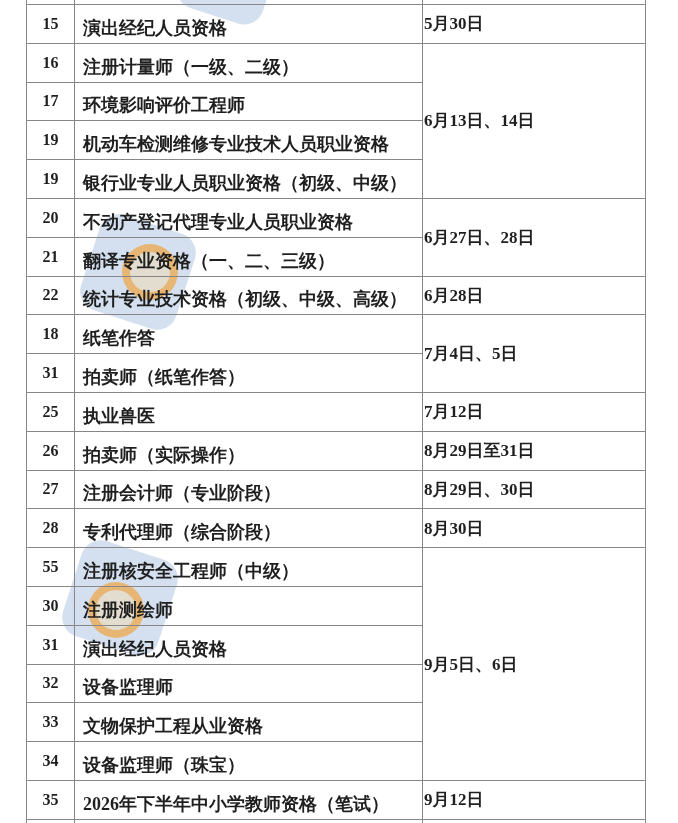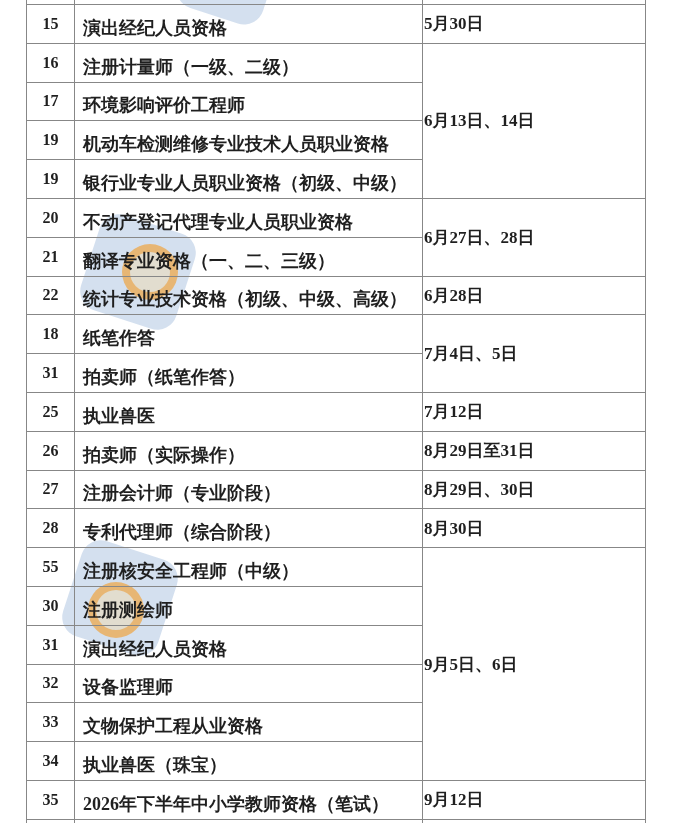--- a/index.html
+++ b/index.html
@@ -199,21 +199,21 @@
     <td class="name">设备监理师</td>
 
   </tr>
         <tr class="main">
     <td class="num">33</td>
     <td class="name">文物保护工程从业资格</td>
 
   </tr>
         <tr class="main">
     <td class="num">34</td>
-    <td class="name">执业兽医（珠宝）</td>
+    <td class="name">设备监理师（珠宝）</td>
 
   </tr>
         <tr class="main">
     <td class="num">35</td>
     <td class="name">2026年下半年中小学教师资格（笔试）</td>
     <td class="date">9月12日</td>
   </tr>
         <tr class="sliver-bottom">
           <td></td>
           <td></td>

